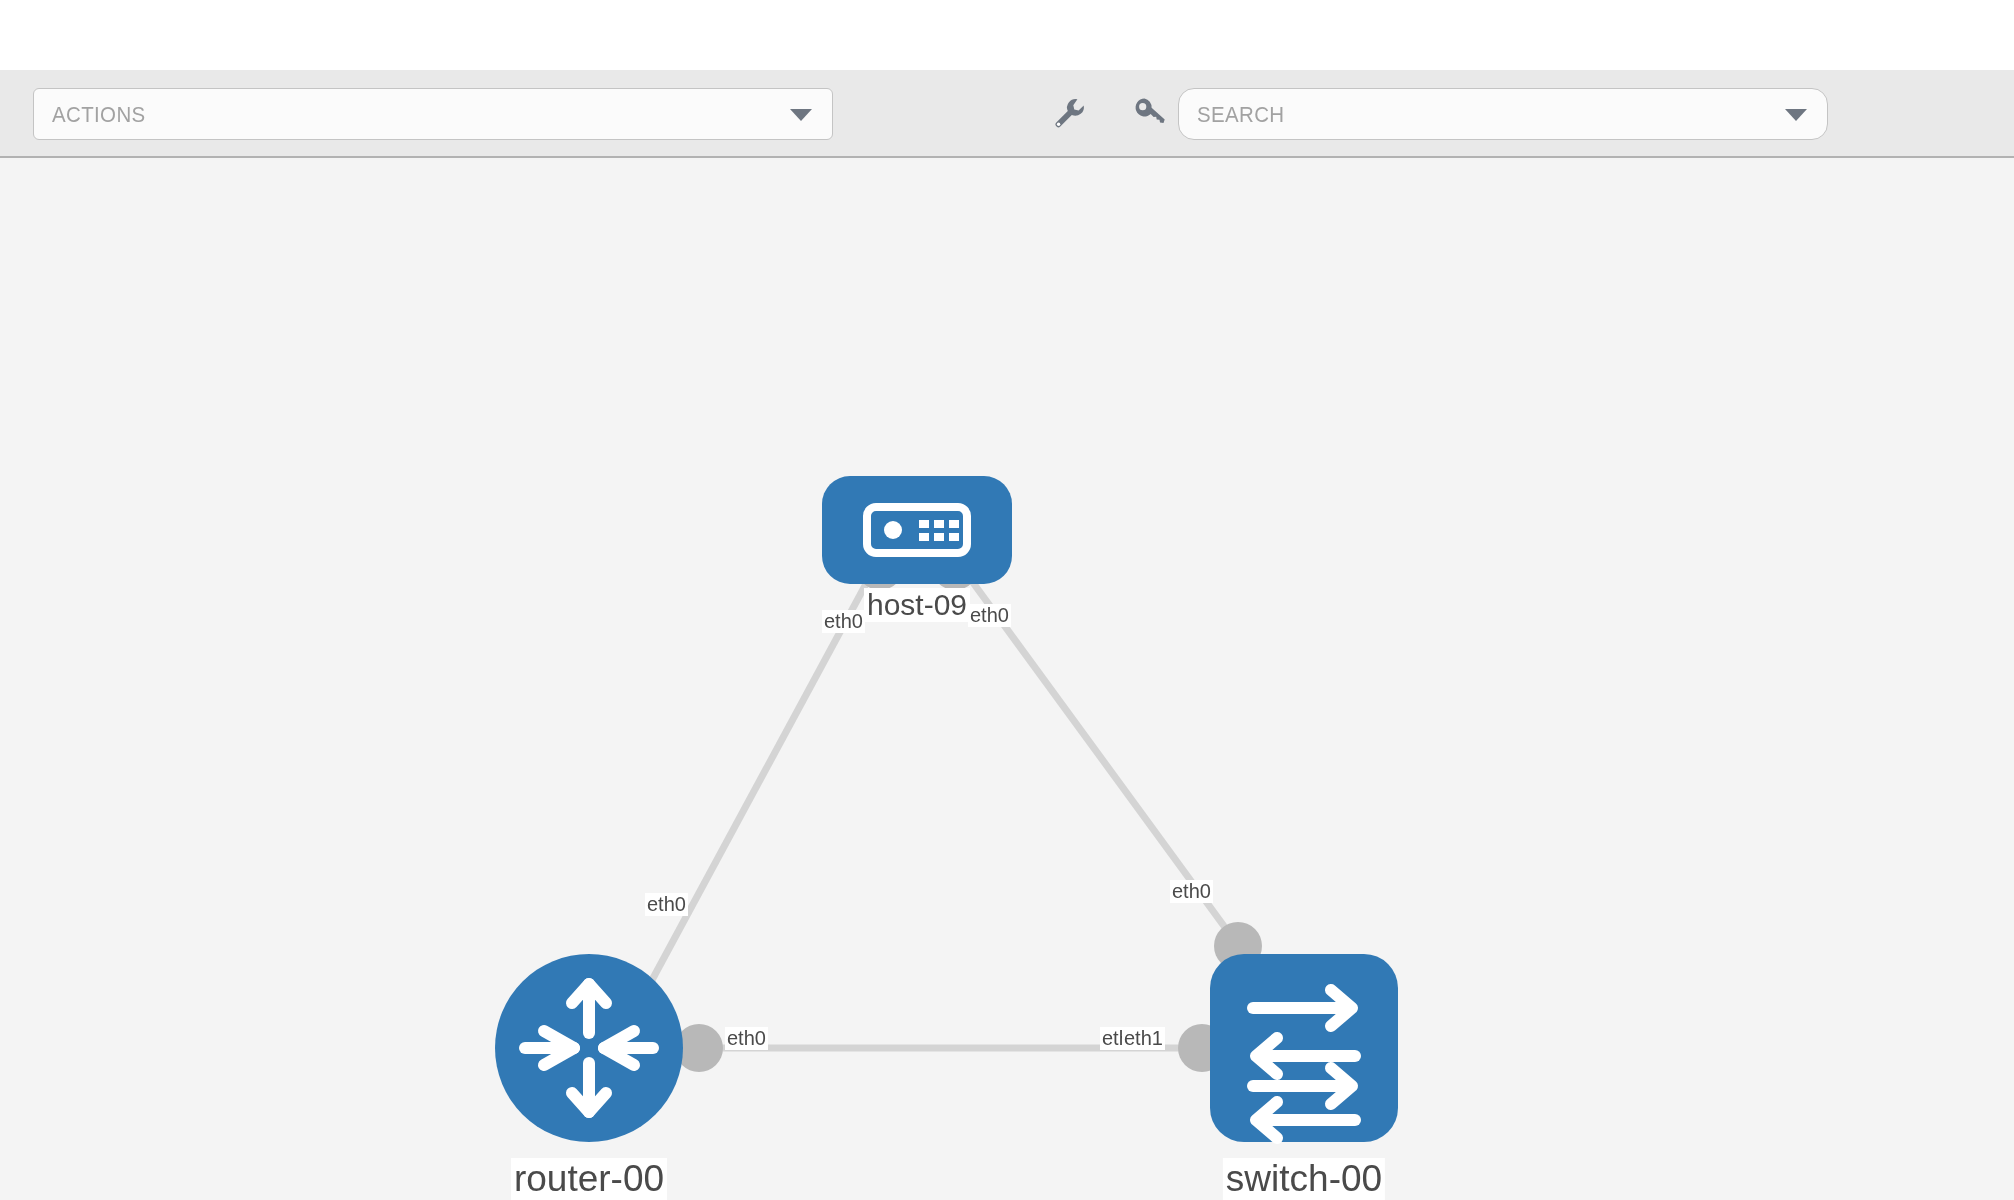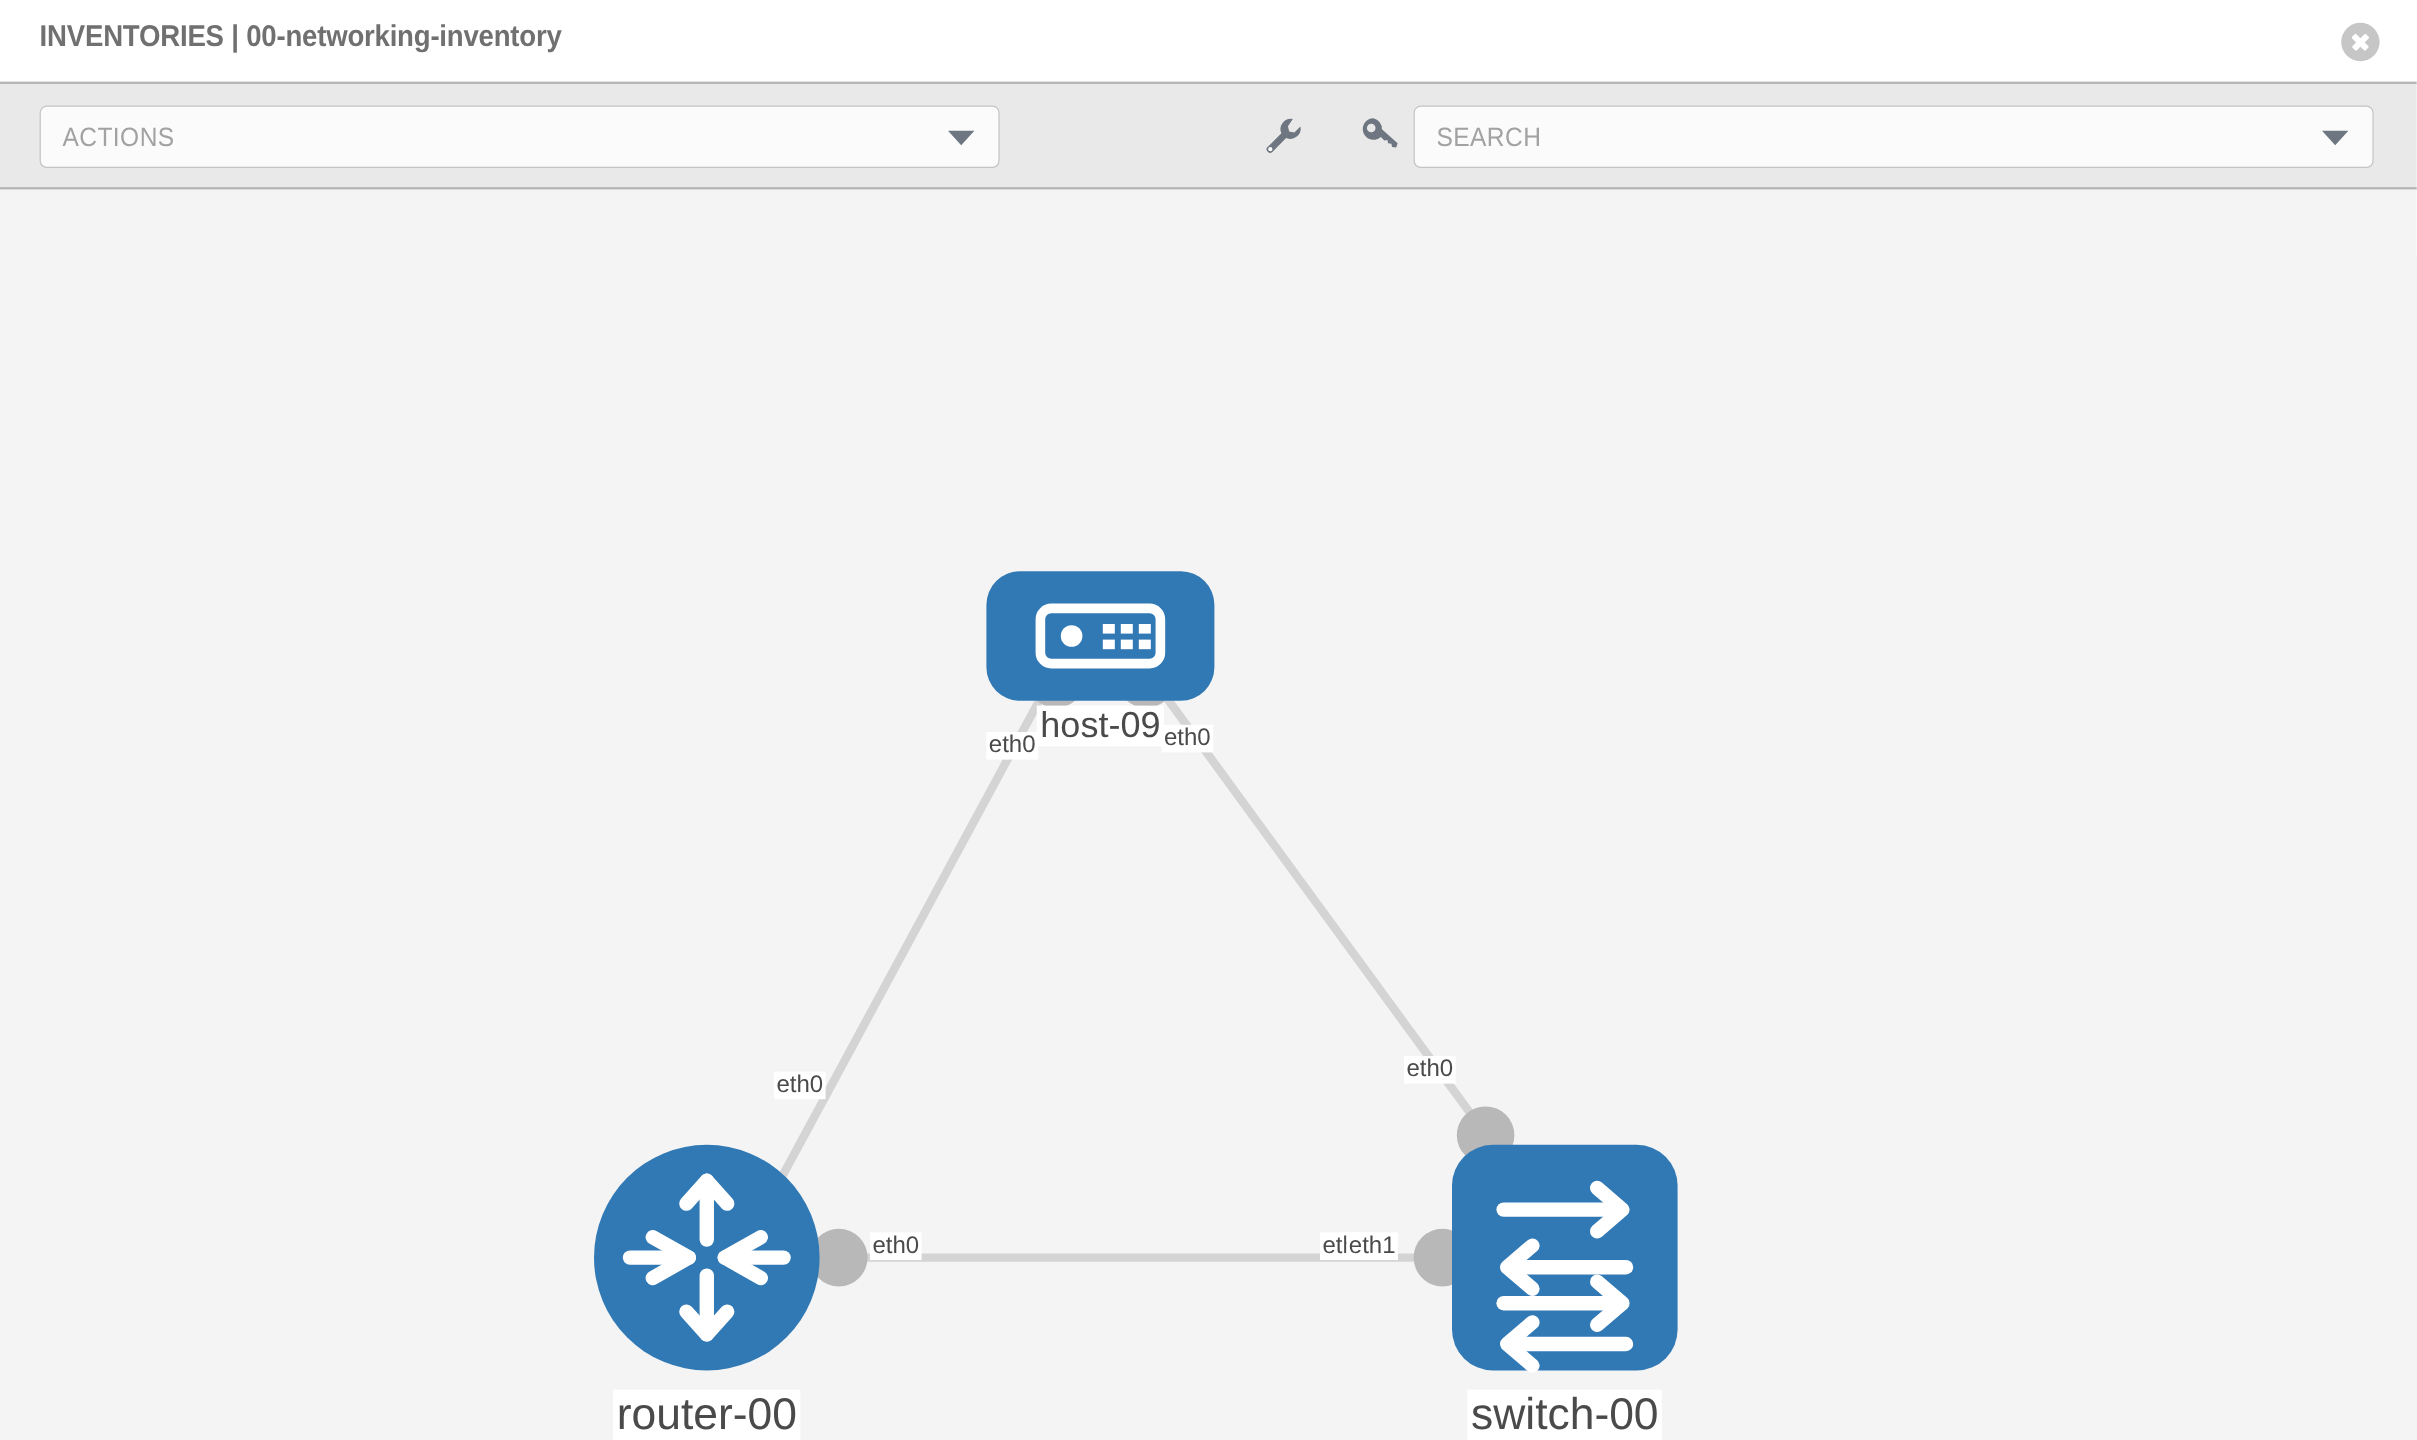--- a/index.html
+++ b/index.html
@@ -126,25 +126,25 @@
     align-items: center;
     justify-content: center;
     cursor: pointer;
   }
   .tool-icon svg { display: block; }
 
   .search-box {
     position: absolute;
     left: 1178px;
     top: 18px;
-    width: 800px;
+    width: 650px;
     height: 52px;
     background: #fbfbfb;
     border: 1px solid #c4c4c4;
-    border-radius: 6px;
+    border-radius: 16px;
     box-sizing: border-box;
     cursor: text;
   }
   .search-box .sel-label {
     position: absolute;
     left: 18px;
     top: 13px;
     font-size: 22px;
     color: #a2a2a2;
     letter-spacing: 0.4px;
@@ -188,24 +188,20 @@
     padding: 0 2px;
     white-space: nowrap;
     font-family: "Liberation Sans", sans-serif;
   }
 </style>
 </head>
 <body>
 
 <div id="app">
 
-  <div class="header">
-    <div class="page-title">INVENTORIES | 00-networking-inventory</div>
-    <div class="close-btn"></div>
-  </div>
 
   <div class="toolbar">
 
     <div class="actions-select">
       <span class="sel-label">ACTIONS</span>
       <span class="caret"></span>
     </div>
 
     <div class="tool-icons">
       <div class="tool-icon">

